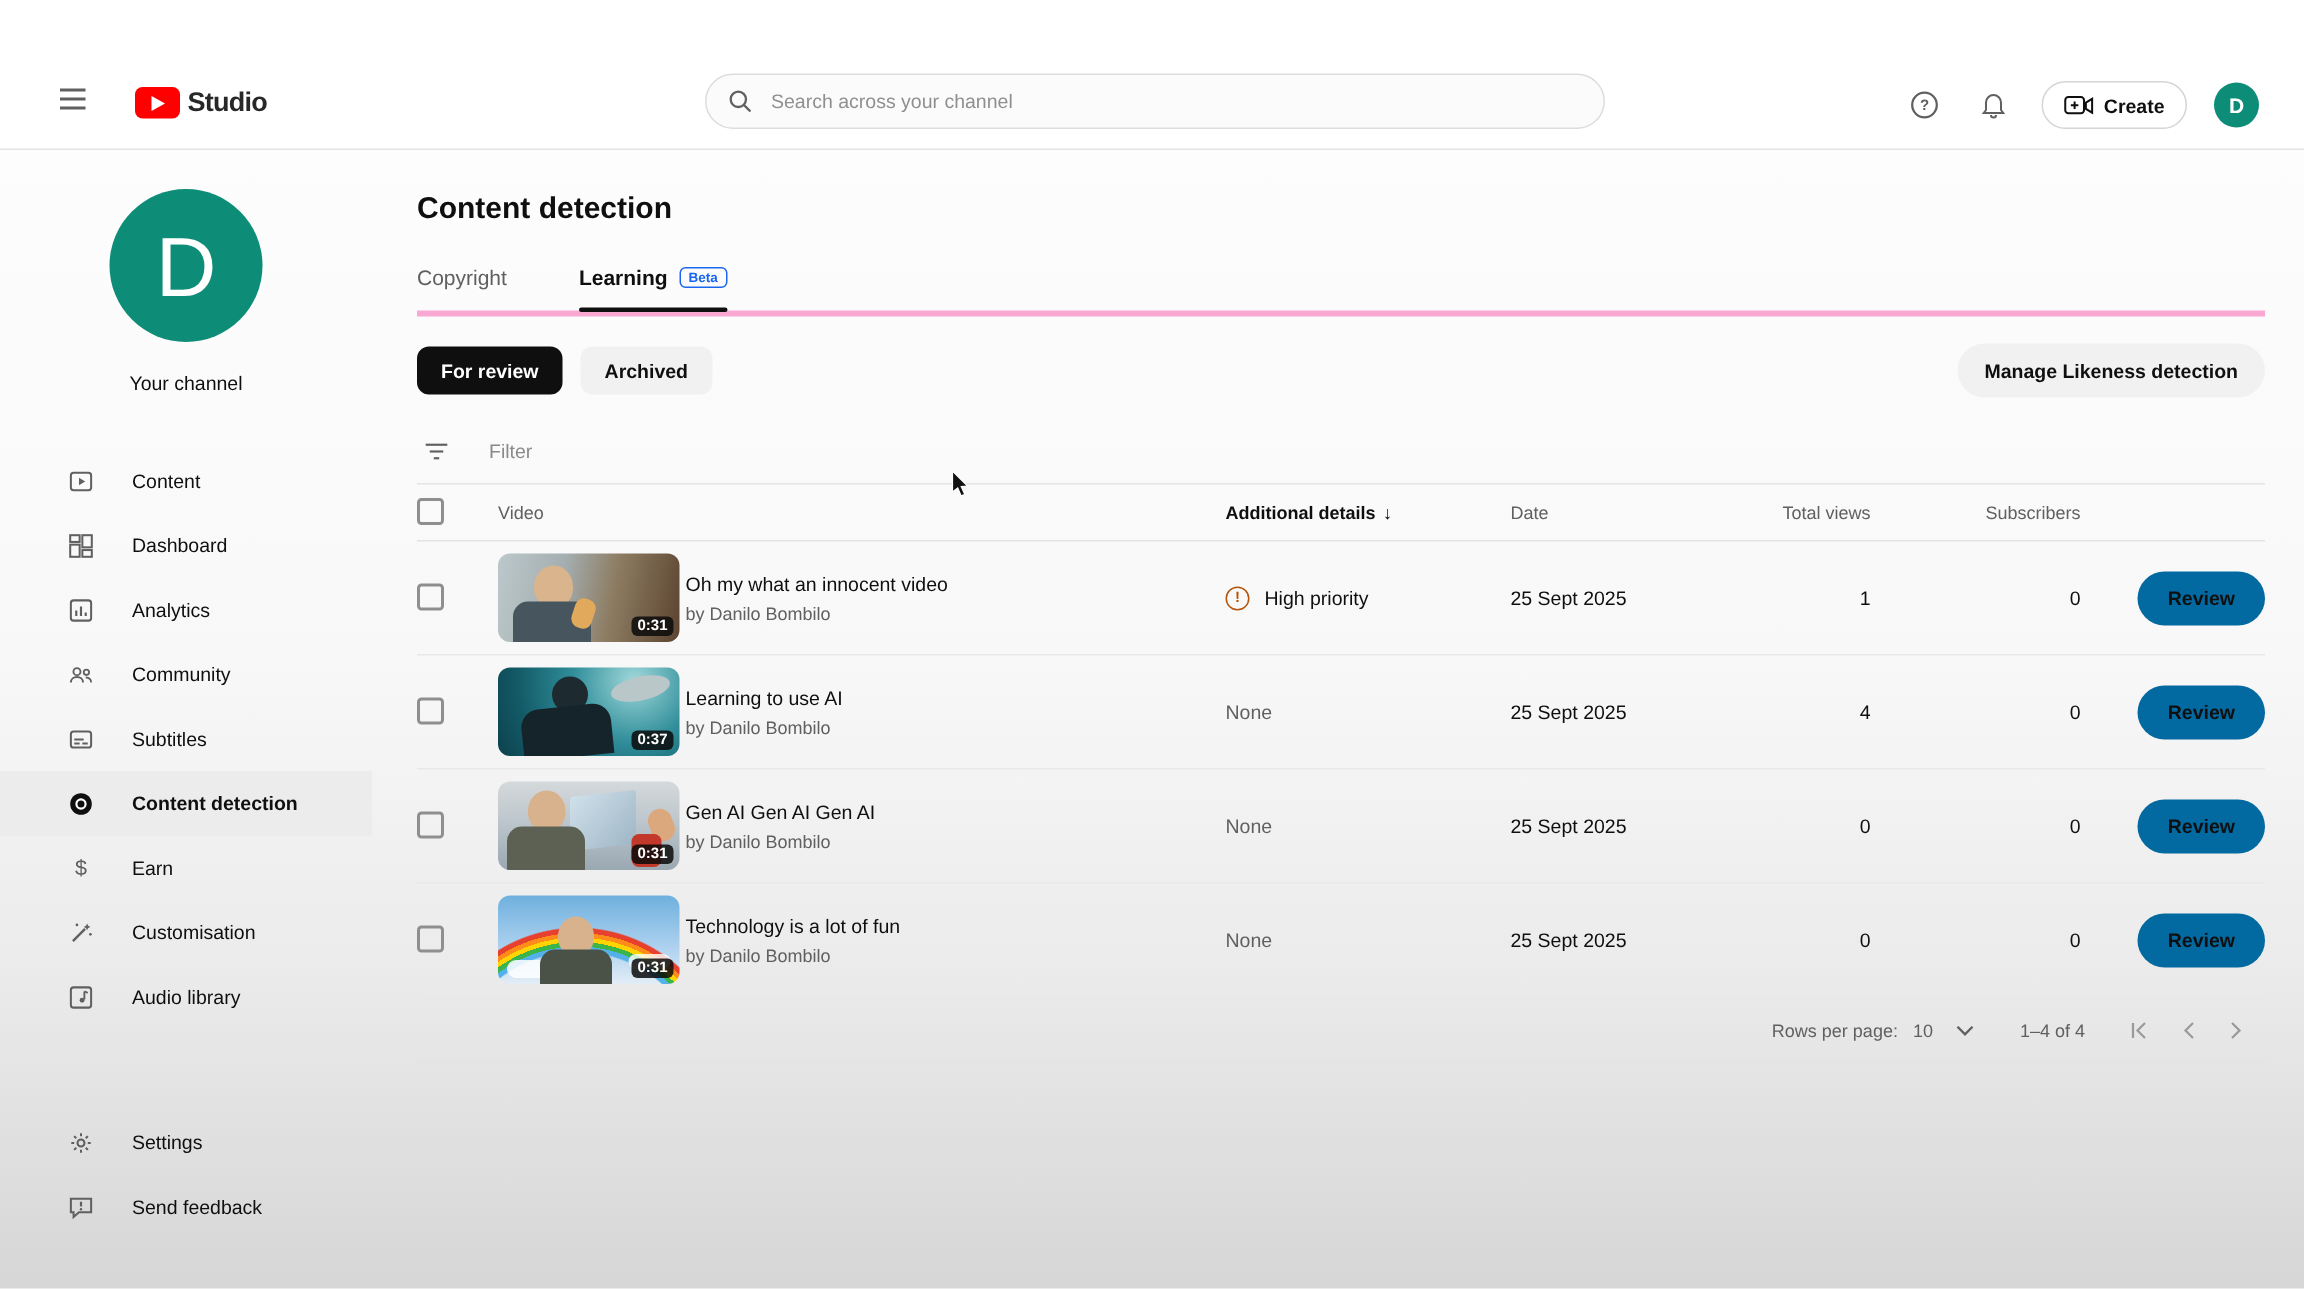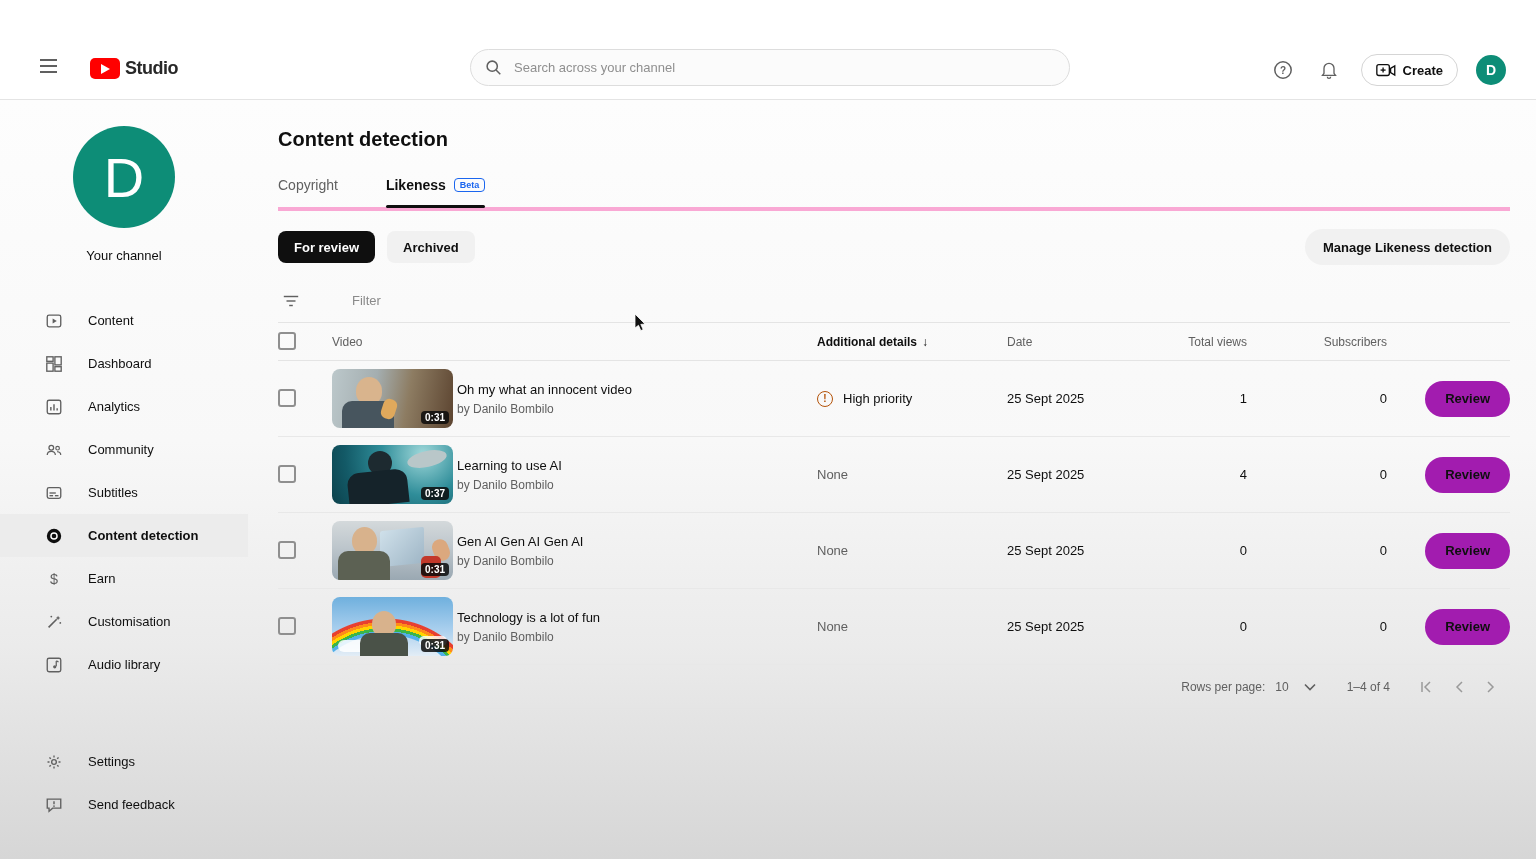--- a/index.html
+++ b/index.html
@@ -58,40 +58,40 @@
   .beta-badge { font-size:9px; font-weight:bold; color:#1b66ef; border:1px solid #1b66ef;
     border-radius:4px; padding:1px 5px; }
 
   .chip-row { margin-top:18px; display:flex; align-items:center; }
   .chip { height:32px; border-radius:8px; padding:0 16px; display:flex; align-items:center;
     font-size:13px; font-weight:bold; cursor:pointer; margin-right:12px; background:#f1f1f1; color:#0f0f0f; }
   .chip.selected { background:#0f0f0f; color:#fff; }
   .manage-btn { margin-left:auto; height:36px; border-radius:18px; background:#f1f1f1; border:none;
     padding:0 18px; font-size:13px; font-weight:bold; color:#0f0f0f; cursor:pointer; font-family:inherit; }
 
-  .filter-row { margin-top:14px; height:44px; display:flex; align-items:center; gap:52px;
+  .filter-row { margin-top:14px; height:44px; display:flex; align-items:center; gap:26px;
     border-bottom:1px solid #e4e4e4; padding-left:4px; }
   .filter-label { font-size:13px; color:#8a8a8a; cursor:pointer; }
 
   .grid-row { display:grid; grid-template-columns:54px 125px 360px 190px 170px 70px 140px 1fr;
     align-items:center; width:1232px; }
   .thead { height:38px; border-bottom:1px solid #e4e4e4; font-size:12px; color:#606060; }
   .thead .sortcol { font-weight:bold; color:#0f0f0f; display:flex; align-items:center; gap:5px; cursor:pointer; }
   .col-right { text-align:right; }
   .checkbox { width:18px; height:18px; border:2px solid #8f8f8f; border-radius:3px; background:transparent; cursor:pointer; }
 
   .trow { height:76px; border-bottom:1px solid #e8e8e8; font-size:13px; color:#0f0f0f; }
   .vtitle { font-size:13px; color:#0f0f0f; margin-bottom:5px; }
   .vauthor { font-size:12px; color:#606060; }
   .none-txt { color:#606060; }
   .prio { display:flex; align-items:center; gap:10px; }
   .prio-ic { width:16px; height:16px; border:1.5px solid #b45309; border-radius:50%;
     color:#b45309; font-size:10px; font-weight:bold; display:flex; align-items:center; justify-content:center; }
   .review-cell { display:flex; justify-content:flex-end; }
-  .review-btn { height:36px; border-radius:18px; background:#a21caf; border:none; padding:0 20px;
+  .review-btn { height:36px; border-radius:18px; background:#0369a1; border:none; padding:0 20px;
     font-size:13px; font-weight:bold; color:#0f0f0f; cursor:pointer; font-family:inherit; }
 
   
   .thumb { width:121px; height:59px; border-radius:8px; position:relative; overflow:hidden; cursor:pointer; }
   .dur { position:absolute; right:4px; bottom:4px; background:rgba(10,10,10,.85); color:#fff;
     font-size:10px; font-weight:bold; padding:1px 4px; border-radius:4px; z-index:3; }
   .shape { position:absolute; }
   .t0 { background:linear-gradient(100deg,#bcc8cb 0%,#a4aeb0 35%,#8d7c62 62%,#5c4430 100%); }
   .t0 .head { left:24px; top:8px; width:26px; height:28px; border-radius:50% 50% 45% 45%; background:#d9b48d; }
   .t0 .body { left:10px; top:32px; width:52px; height:30px; border-radius:10px 10px 0 0; background:#47555e; }
@@ -293,21 +293,21 @@
 </nav>
 
 <main class="main">
   <h1 class="page-title">Content detection</h1>
 
   <div class="tabs">
     <div class="tab">
       <span>Copyright</span>
     </div>
     <div class="tab active">
-      <span>Likeness</span>
+      <span>Learning</span>
       <span class="beta-badge">Beta</span>
     </div>
   </div>
 
   <div class="chip-row">
     <div class="chip selected">For review</div>
     <div class="chip">Archived</div>
     <button class="manage-btn">Manage Likeness detection</button>
   </div>
 

